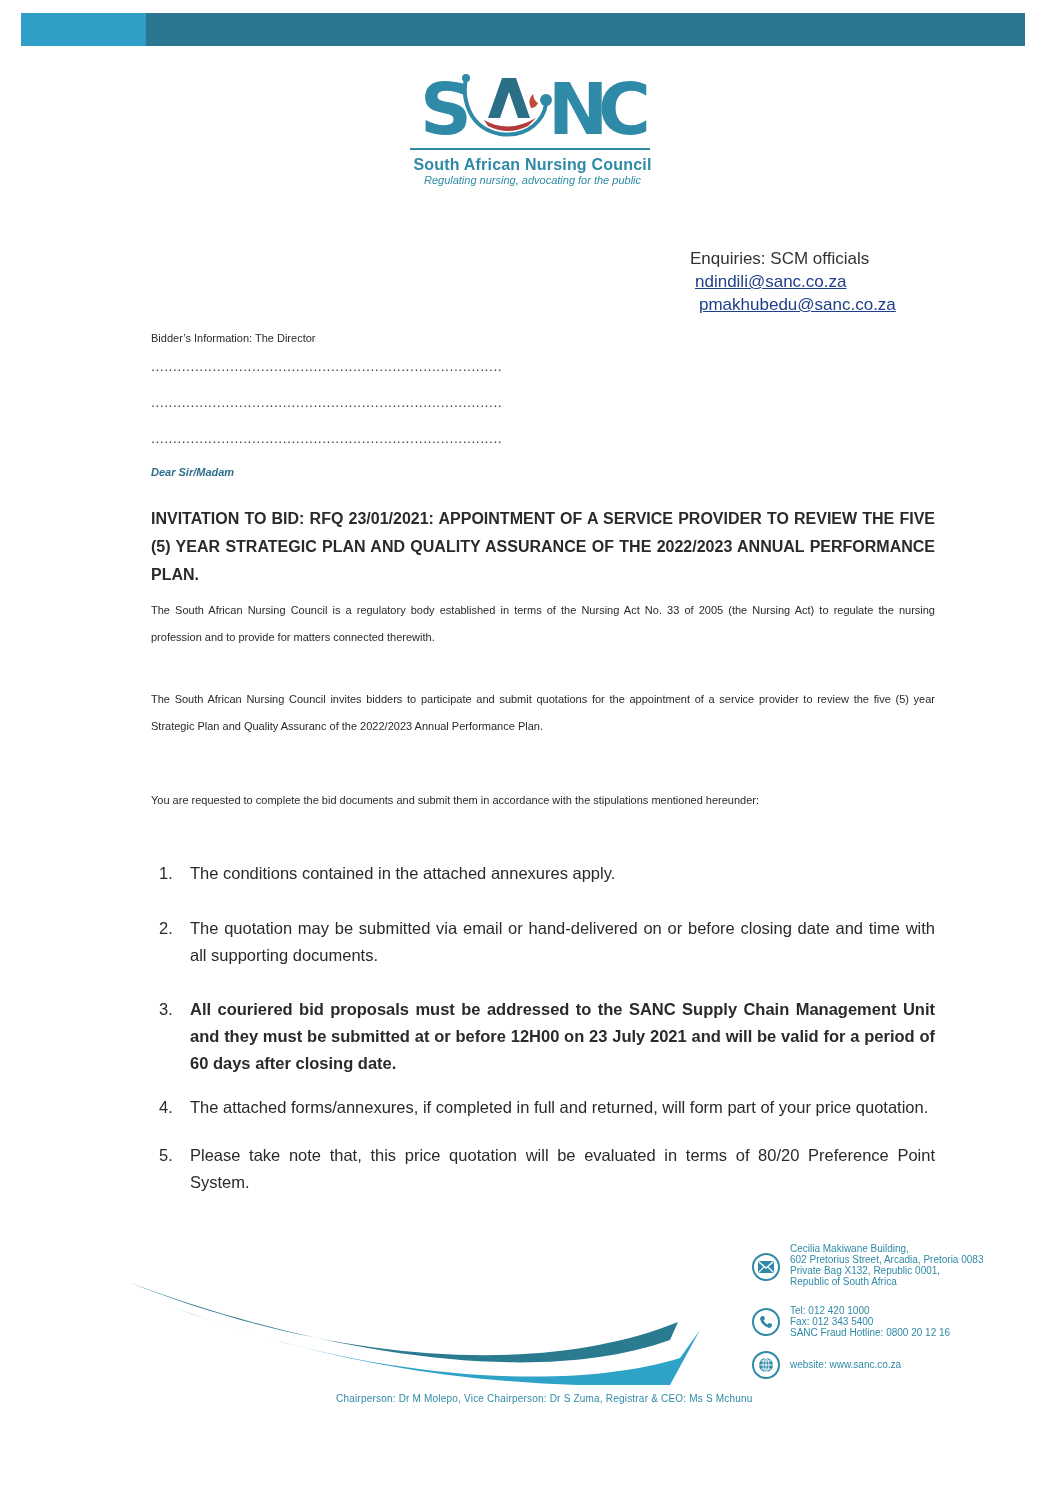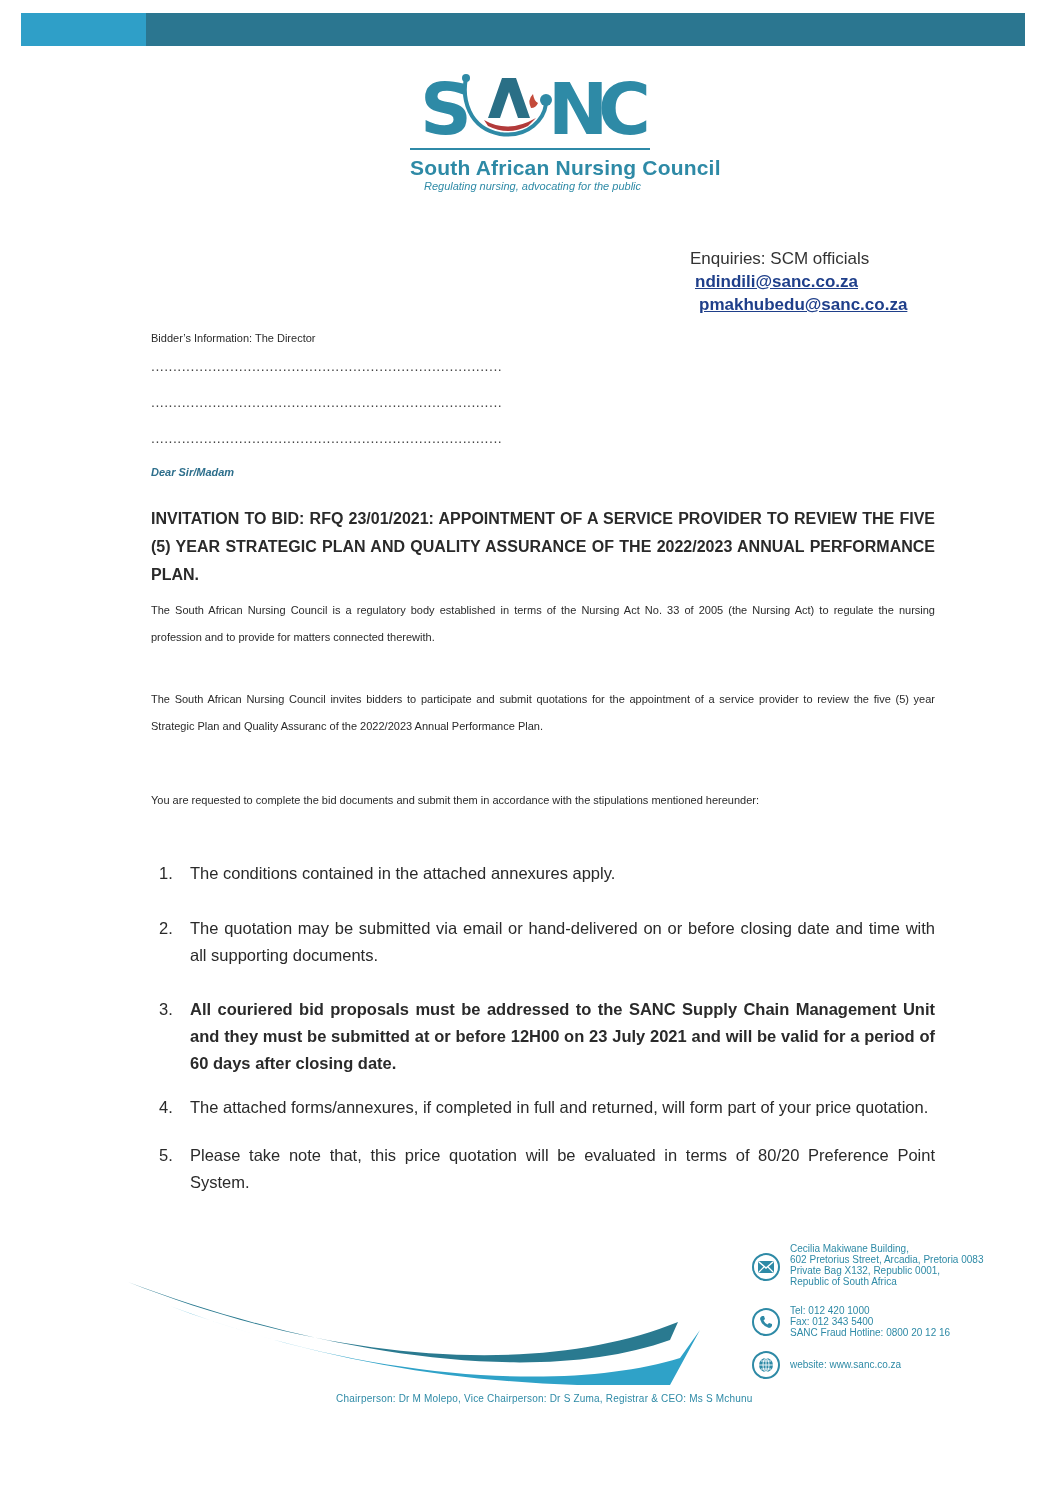--- a/index.html
+++ b/index.html
@@ -5,26 +5,26 @@
   html, body { margin: 0; padding: 0; background: #ffffff; }
   body { width: 1058px; height: 1497px; position: relative; overflow: hidden;
          font-family: "Liberation Sans", "DejaVu Sans", sans-serif; color: #222; }
   .topbar { position: absolute; left: 21px; top: 13px; width: 1004px; height: 33px; background: #2a7894; }
   .topbar .seg-light { position: absolute; left: 0; top: 0; width: 125px; height: 100%; background: #2f9fc8; }
   .topbar .seg-dark { position: absolute; left: 125px; top: 0; right: 0; height: 100%; background: #2b7690; }
 
   .logo { position: absolute; left: 410px; top: 68px; width: 245px; text-align: center; }
   .logo-mark { display: block; width: 230px; height: 78px; margin: 0 auto; }
   .logo-rule { height: 2px; background: #2f8aa8; margin: 2px 0 6px 0; width: 240px; }
-  .org-name { font-weight: bold; color: #2e8aa6; font-size: 21px; letter-spacing: 0.2px; white-space: nowrap; }
+  .org-name { font-weight: bold; color: #2e8aa6; font-size: 16px; letter-spacing: 0.2px; white-space: nowrap; }
   .org-tag { font-style: italic; color: #2e8aa6; font-size: 11px; white-space: nowrap; text-align: center; }
 
   .enquiries { position: absolute; left: 690px; top: 203px; font-size: 17px; line-height: 23px; margin-top: 44px; }
   .enquiries .label { color: #333; }
-  .enquiries a { color: #1f3f8a; text-decoration: underline; font-weight: bold; display: block; }
+  .enquiries a { color: #1f3f8a; text-decoration: underline; font-weight: normal; display: block; }
   .enquiries a.e1 { padding-left: 5px; }
   .enquiries a.e2 { padding-left: 9px; }
 
   .content { position: absolute; left: 151px; width: 784px; font-size: 11px; line-height: 27px; color: #2a2a2a; }
   .bidder { top: 325px; }
   .dots { position: absolute; left: 151px; font-size: 14px; letter-spacing: 0.5px; color: #444; white-space: nowrap; overflow: hidden; width: 350px; }
   .dear { top: 459px; color: #2e6f8c; font-weight: bold; font-style: italic; }
   .title { top: 505px; font-weight: bold; text-align: justify; line-height: 28px; font-size: 16px; }
   .para1 { top: 597px; text-align: justify; }
   .para2 { top: 686px; text-align: justify; }

